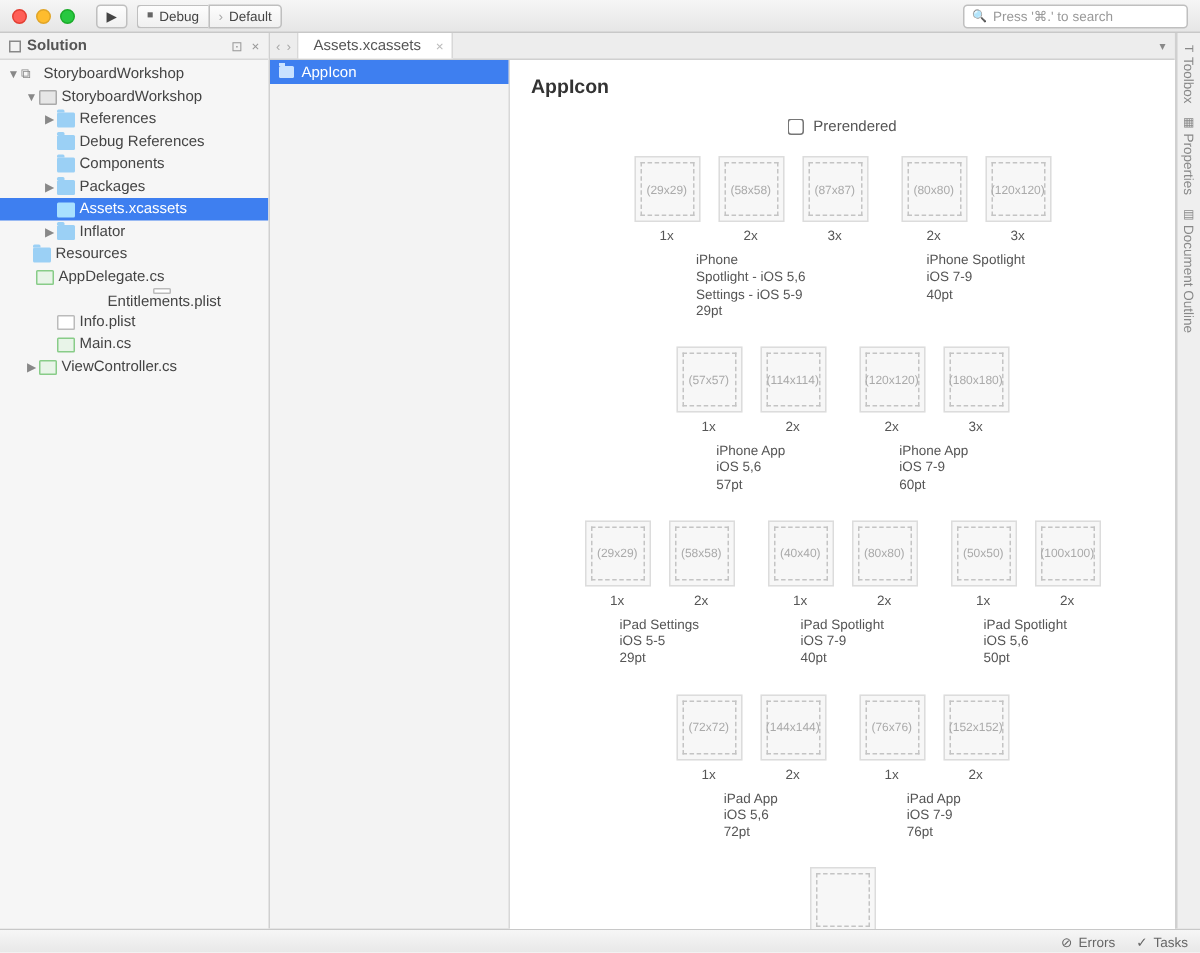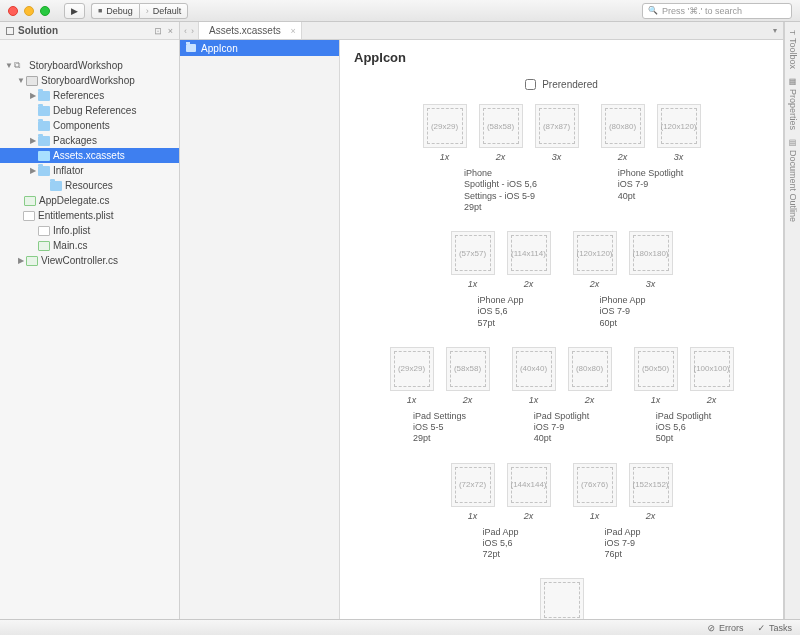--- a/index.html
+++ b/index.html
@@ -18,21 +18,21 @@
   .tb-group .tb-btn:last-child{border-top-left-radius:0;border-bottom-left-radius:0;}
   .status-pill { flex:0 0 auto; width:260px; height:16px; background:linear-gradient(#fdfdfd,#f0f0f0); border:1px solid #bfbfbf; border-radius:3px; display:flex; align-items:center; padding:0 6px; gap:5px; font-size:9px; color:#555;margin-top:40px;}
   .status-pill .ok{width:8px;height:8px;border-radius:50%;background:#fff;border:1px solid #888;display:inline-block;position:relative;}
   .status-pill .ok::after{content:"✓";font-size:7px;position:absolute;top:-2px;left:1px;color:#555;}
   .search { width:150px; height:16px; background:#fff; border:1px solid #bfbfbf; border-radius:3px; display:flex; align-items:center; padding:0 5px; gap:4px; color:#999; font-size:9px;}
   .search::before{content:"🔍";font-size:8px;}
   .spacer{flex:1;}
 
   
   .main { display:flex; height: calc(635px - 22px - 16px); background:#fff;}
-  .solution-panel { width:180px; background:#f6f6f6; border-right:1px solid #d0d0d0; display:flex; flex-direction:column; font-size:10px; color:#444; overflow:hidden;gap:16px;}
+  .solution-panel { width:180px; background:#f6f6f6; border-right:1px solid #d0d0d0; display:flex; flex-direction:column; font-size:10px; color:#444; overflow:hidden;}
   .panel-hdr{height:18px;border-bottom:1px solid #d8d8d8;display:flex;align-items:center;padding:0 6px;gap:4px;background:#f2f2f2;}
   .panel-hdr .sq{width:8px;height:8px;border:1px solid #888;}
   .panel-hdr .title{font-weight:600;color:#555;}
   .panel-hdr .ctrls{margin-left:auto;display:flex;gap:6px;color:#999;font-size:9px;}
   .tree{padding:2px 0;overflow-y:auto;}
   .tree-item{display:flex;align-items:center;height:15px;padding-right:4px;white-space:nowrap;cursor:default;}
   .tree-item .arw{width:10px;text-align:center;color:#888;font-size:8px;}
   .tree-item .ico{width:12px;height:10px;display:inline-block;margin-right:3px;position:relative;}
   .tree-item.sel{background:#3e7ff0;color:#fff;}
   .tree-item.sel .arw{color:#fff;}
@@ -64,21 +64,21 @@
   .asset-title{font-size:13px;font-weight:600;color:#333;margin-bottom:14px;}
   .prerender{display:flex;align-items:center;justify-content:center;gap:6px;font-size:10px;color:#555;margin-bottom:14px;}
   .prerender input{width:11px;height:11px;}
 
   .icon-row{display:flex;justify-content:center;gap:18px;margin-bottom:18px;flex-wrap:nowrap;}
   .icon-group{display:flex;flex-direction:column;align-items:center;}
   .wells{display:flex;gap:8px;}
   .well-col{display:flex;flex-direction:column;align-items:center;width:48px;}
   .well{width:44px;height:44px;background:#f7f7f7;border:1px solid #dcdcdc;display:flex;align-items:center;justify-content:center;margin-bottom:4px;}
   .well-inner{width:36px;height:36px;border:1px dashed #c4c4c4;display:flex;align-items:center;justify-content:center;font-size:8px;color:#aaa;}
-  .scale{font-size:9px;color:#555;font-style:italic;}
+  .scale{font-size:9px;color:#555;}
   .glabel{text-align:left;font-size:9px;color:#555;margin-top:6px;line-height:1.25;white-space:pre-line;}
 
   
   .rail{width:16px;background:#efefef;border-left:1px solid #d0d0d0;display:flex;flex-direction:column;align-items:center;padding-top:4px;gap:6px;}
   .rail-tab{writing-mode:vertical-rl;font-size:9px;color:#888;padding:4px 0;cursor:default;display:flex;align-items:center;gap:3px;}
   .rail-tab .ri{font-size:8px;}
 
   
   .statusbar{height:16px;background:linear-gradient(#f6f6f6,#e8e8e8);border-top:1px solid #c8c8c8;display:flex;align-items:center;padding:0 8px;font-size:9px;color:#666;gap:12px;}
   .statusbar .right{margin-left:auto;display:flex;gap:14px;}
@@ -160,31 +160,31 @@
         <div class="tree-item sel" style="padding-left: 28px;">
           <span class="arw"></span>
           <span class="ico assets"></span>
           <span>Assets.xcassets</span>
         </div>
         <div class="tree-item" style="padding-left: 28px;">
           <span class="arw">▶</span>
           <span class="ico folder"></span>
           <span>Inflator</span>
         </div>
-        <div class="tree-item" style="padding-left: 40px;">
+        <div class="tree-item" style="padding-left: 12px;">
           <span class="arw"></span>
           <span class="ico folder"></span>
           <span>Resources</span>
         </div>
         <div class="tree-item" style="padding-left: 14px;">
           <span class="arw"></span>
           <span class="ico cs"></span>
           <span>AppDelegate.cs</span>
         </div>
-        <div class="tree-item" style="padding-left: 13px;">
+        <div class="tree-item" style="padding-left: 44px; flex-direction: column;">
           <span class="arw"></span>
           <span class="ico file"></span>
           <span>Entitlements.plist</span>
         </div>
         <div class="tree-item" style="padding-left: 28px;">
           <span class="arw"></span>
           <span class="ico file"></span>
           <span>Info.plist</span>
         </div>
         <div class="tree-item" style="padding-left: 28px;">

